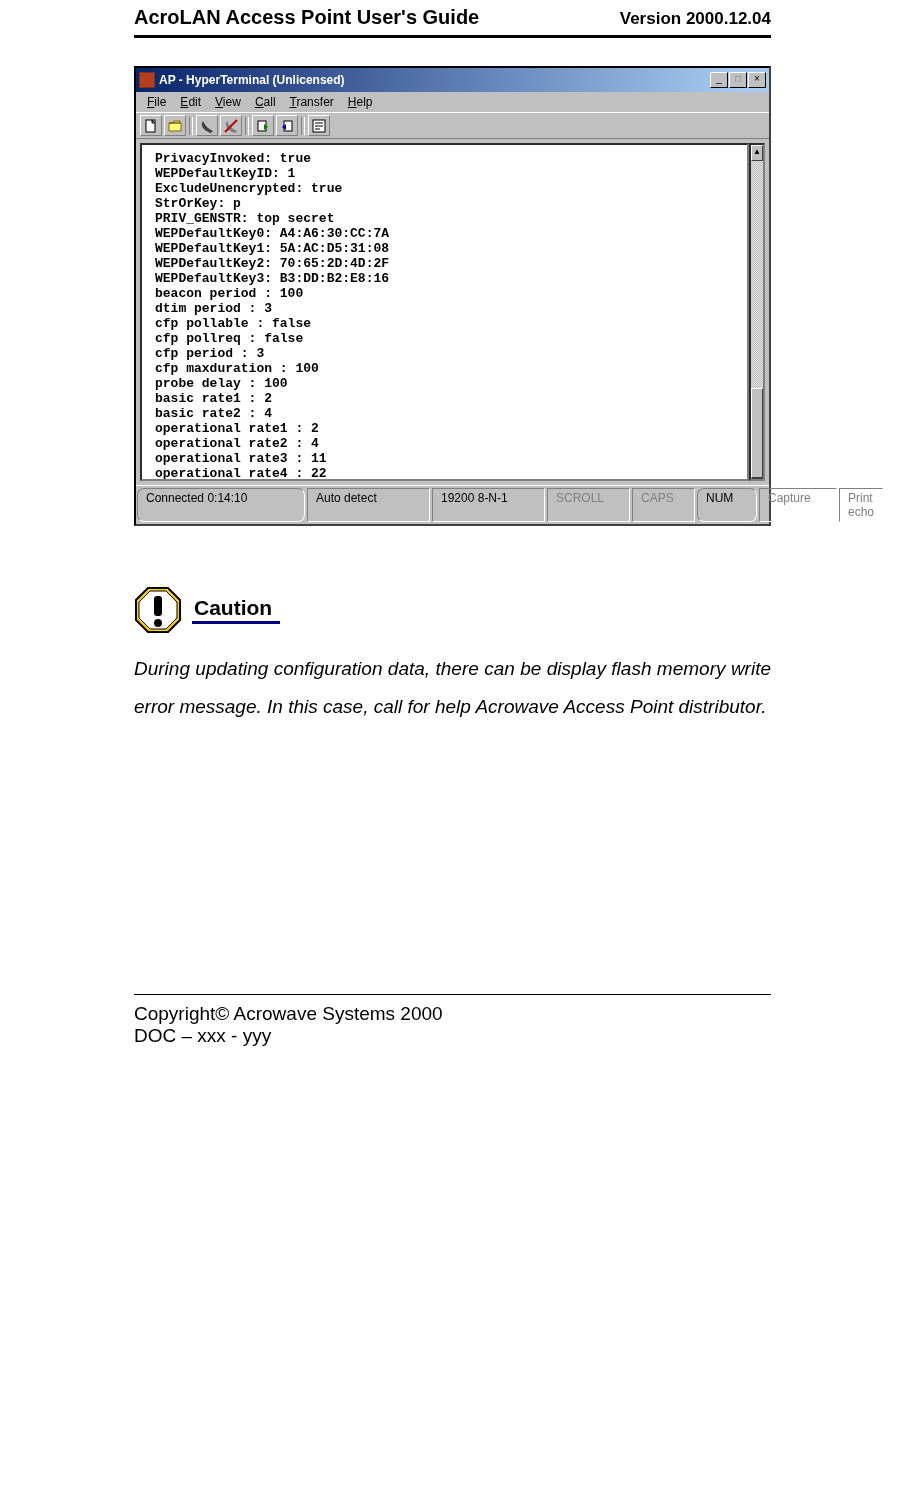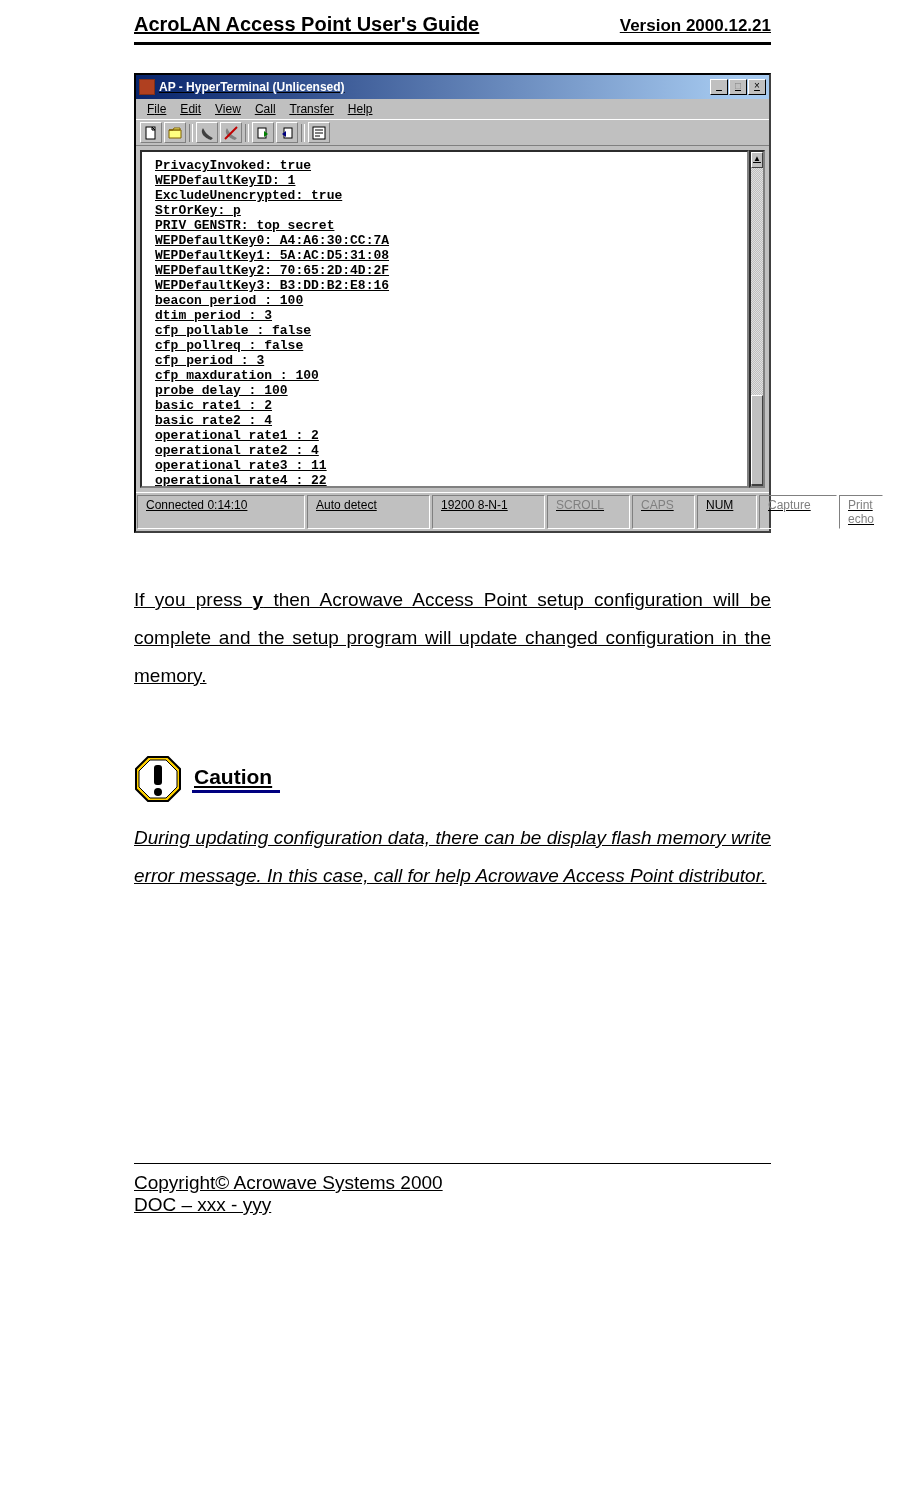--- a/index.html
+++ b/index.html
@@ -4,24 +4,23 @@
 <style>
   body {
     margin: 0;
     padding: 0;
     background: #fff;
     font-family: Arial, Helvetica, sans-serif;
     color: #000;
   }
   .page {
     width: 717px;
-    margin: 7px auto;
+    margin: 0 auto;
     padding: 0 40px 40px 40px;
     box-sizing: border-box;
-    text-decoration: underline;
   }
   .hdr {
     display: flex;
     justify-content: space-between;
     align-items: baseline;
     padding-top: 6px;
   }
   .hdr-left {
     font-weight: bold;
     font-size: 20px;
@@ -212,26 +211,26 @@
     border-left-color: #808080;
     border-right-color: #fff;
     border-bottom-color: #fff;
     padding: 2px 8px;
     margin: 2px 1px;
     color: #000;
   }
   .sb-cell.dim {
     color: #808080;
   }
-  .sb-cell.w1 { flex: 0 0 150px; }
+  .sb-cell.w1 { flex: 0 0 150px; border-radius: 7px; }
   .sb-cell.w2 { flex: 0 0 105px; }
   .sb-cell.w3 { flex: 0 0 95px; }
   .sb-cell.w4 { flex: 0 0 65px; }
   .sb-cell.w5 { flex: 0 0 45px; }
-  .sb-cell.w6 { flex: 0 0 42px; }
+  .sb-cell.w6 { flex: 0 0 42px; border-radius: 7px; }
   .sb-cell.w7 { flex: 0 0 60px; }
   .sb-cell.w8 { flex: 1; }
 
   
   .body-text {
     font-size: 19px;
     line-height: 2.0;
     margin-top: 48px;
     text-align: justify;
   }
@@ -275,21 +274,21 @@
   .footer-space {
     height: 260px;
   }
 </style>
 </head>
 <body>
 
 <div class="page">
   <div class="hdr">
     <div class="hdr-left">AcroLAN Access Point User's Guide</div>
-    <div class="hdr-right">Version 2000.12.21</div>
+    <div class="hdr-right">Version 2000.12.04</div>
   </div>
   <hr class="rule">
 
   <div class="win">
     <div class="titlebar">
       <div class="title-icon"></div>
       <div class="title-text">AP - HyperTerminal (Unlicensed)</div>
       <div class="title-btns">
         <div class="title-btn">_</div>
         <div class="title-btn max">□</div>
@@ -389,23 +388,20 @@
       <div class="sb-cell w2">Auto detect</div>
       <div class="sb-cell w3">19200 8-N-1</div>
       <div class="sb-cell w4 dim">SCROLL</div>
       <div class="sb-cell w5 dim">CAPS</div>
       <div class="sb-cell w6">NUM</div>
       <div class="sb-cell w7 dim">Capture</div>
       <div class="sb-cell w8 dim">Print echo</div>
     </div>
   </div>
 
-  <div class="body-text">
-    <span>If you press </span><b>y</b><span> then Acrowave Access Point setup configuration will be complete and the setup program will update changed configuration in the memory.</span>
-  </div>
 
   <div class="caution-row">
     <svg class="caution-icon" viewBox="0 0 48 48">
       <polygon points="14,2 34,2 46,14 46,34 34,46 14,46 2,34 2,14" fill="#ffd000" stroke="#000" stroke-width="2"></polygon>
       <polygon points="16,5 32,5 43,16 43,32 32,43 16,43 5,32 5,16" fill="#fff" stroke="#000" stroke-width="1"></polygon>
       <rect x="20" y="10" width="8" height="20" rx="3" fill="#000"></rect>
       <circle cx="24" cy="37" r="4" fill="#000"></circle>
     </svg>
     <div class="caution-label">Caution</div>
   </div>

